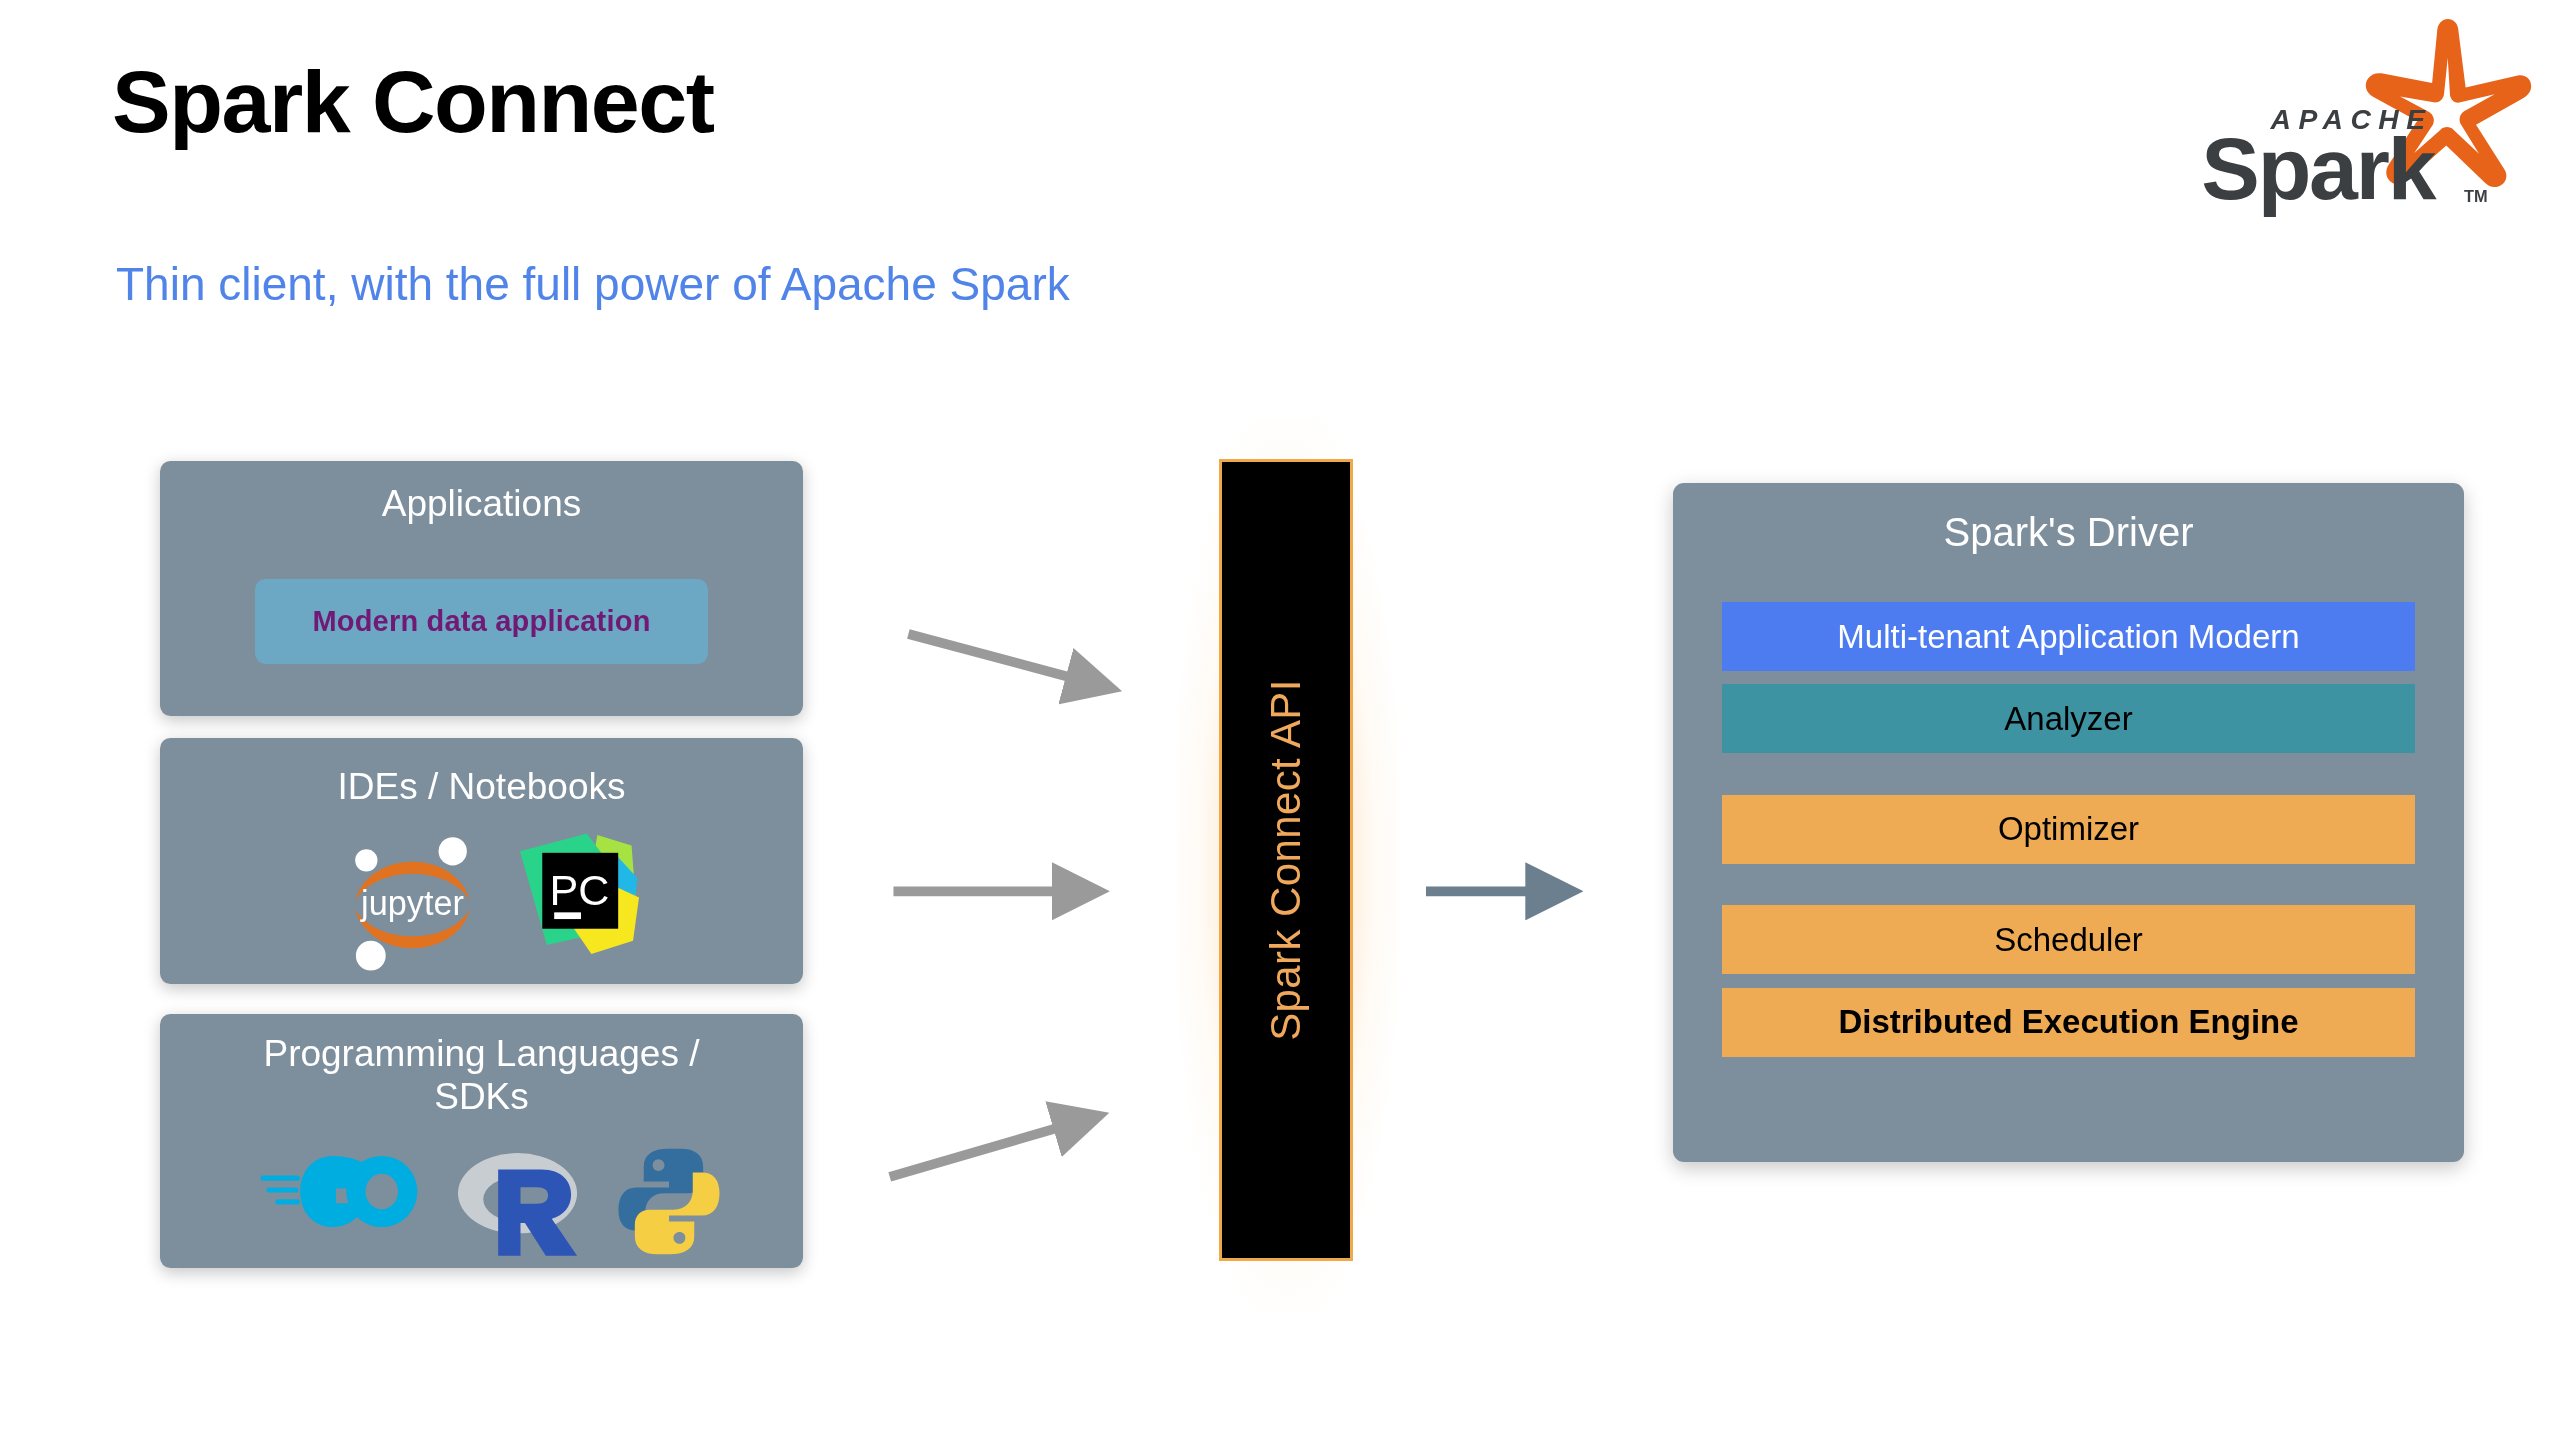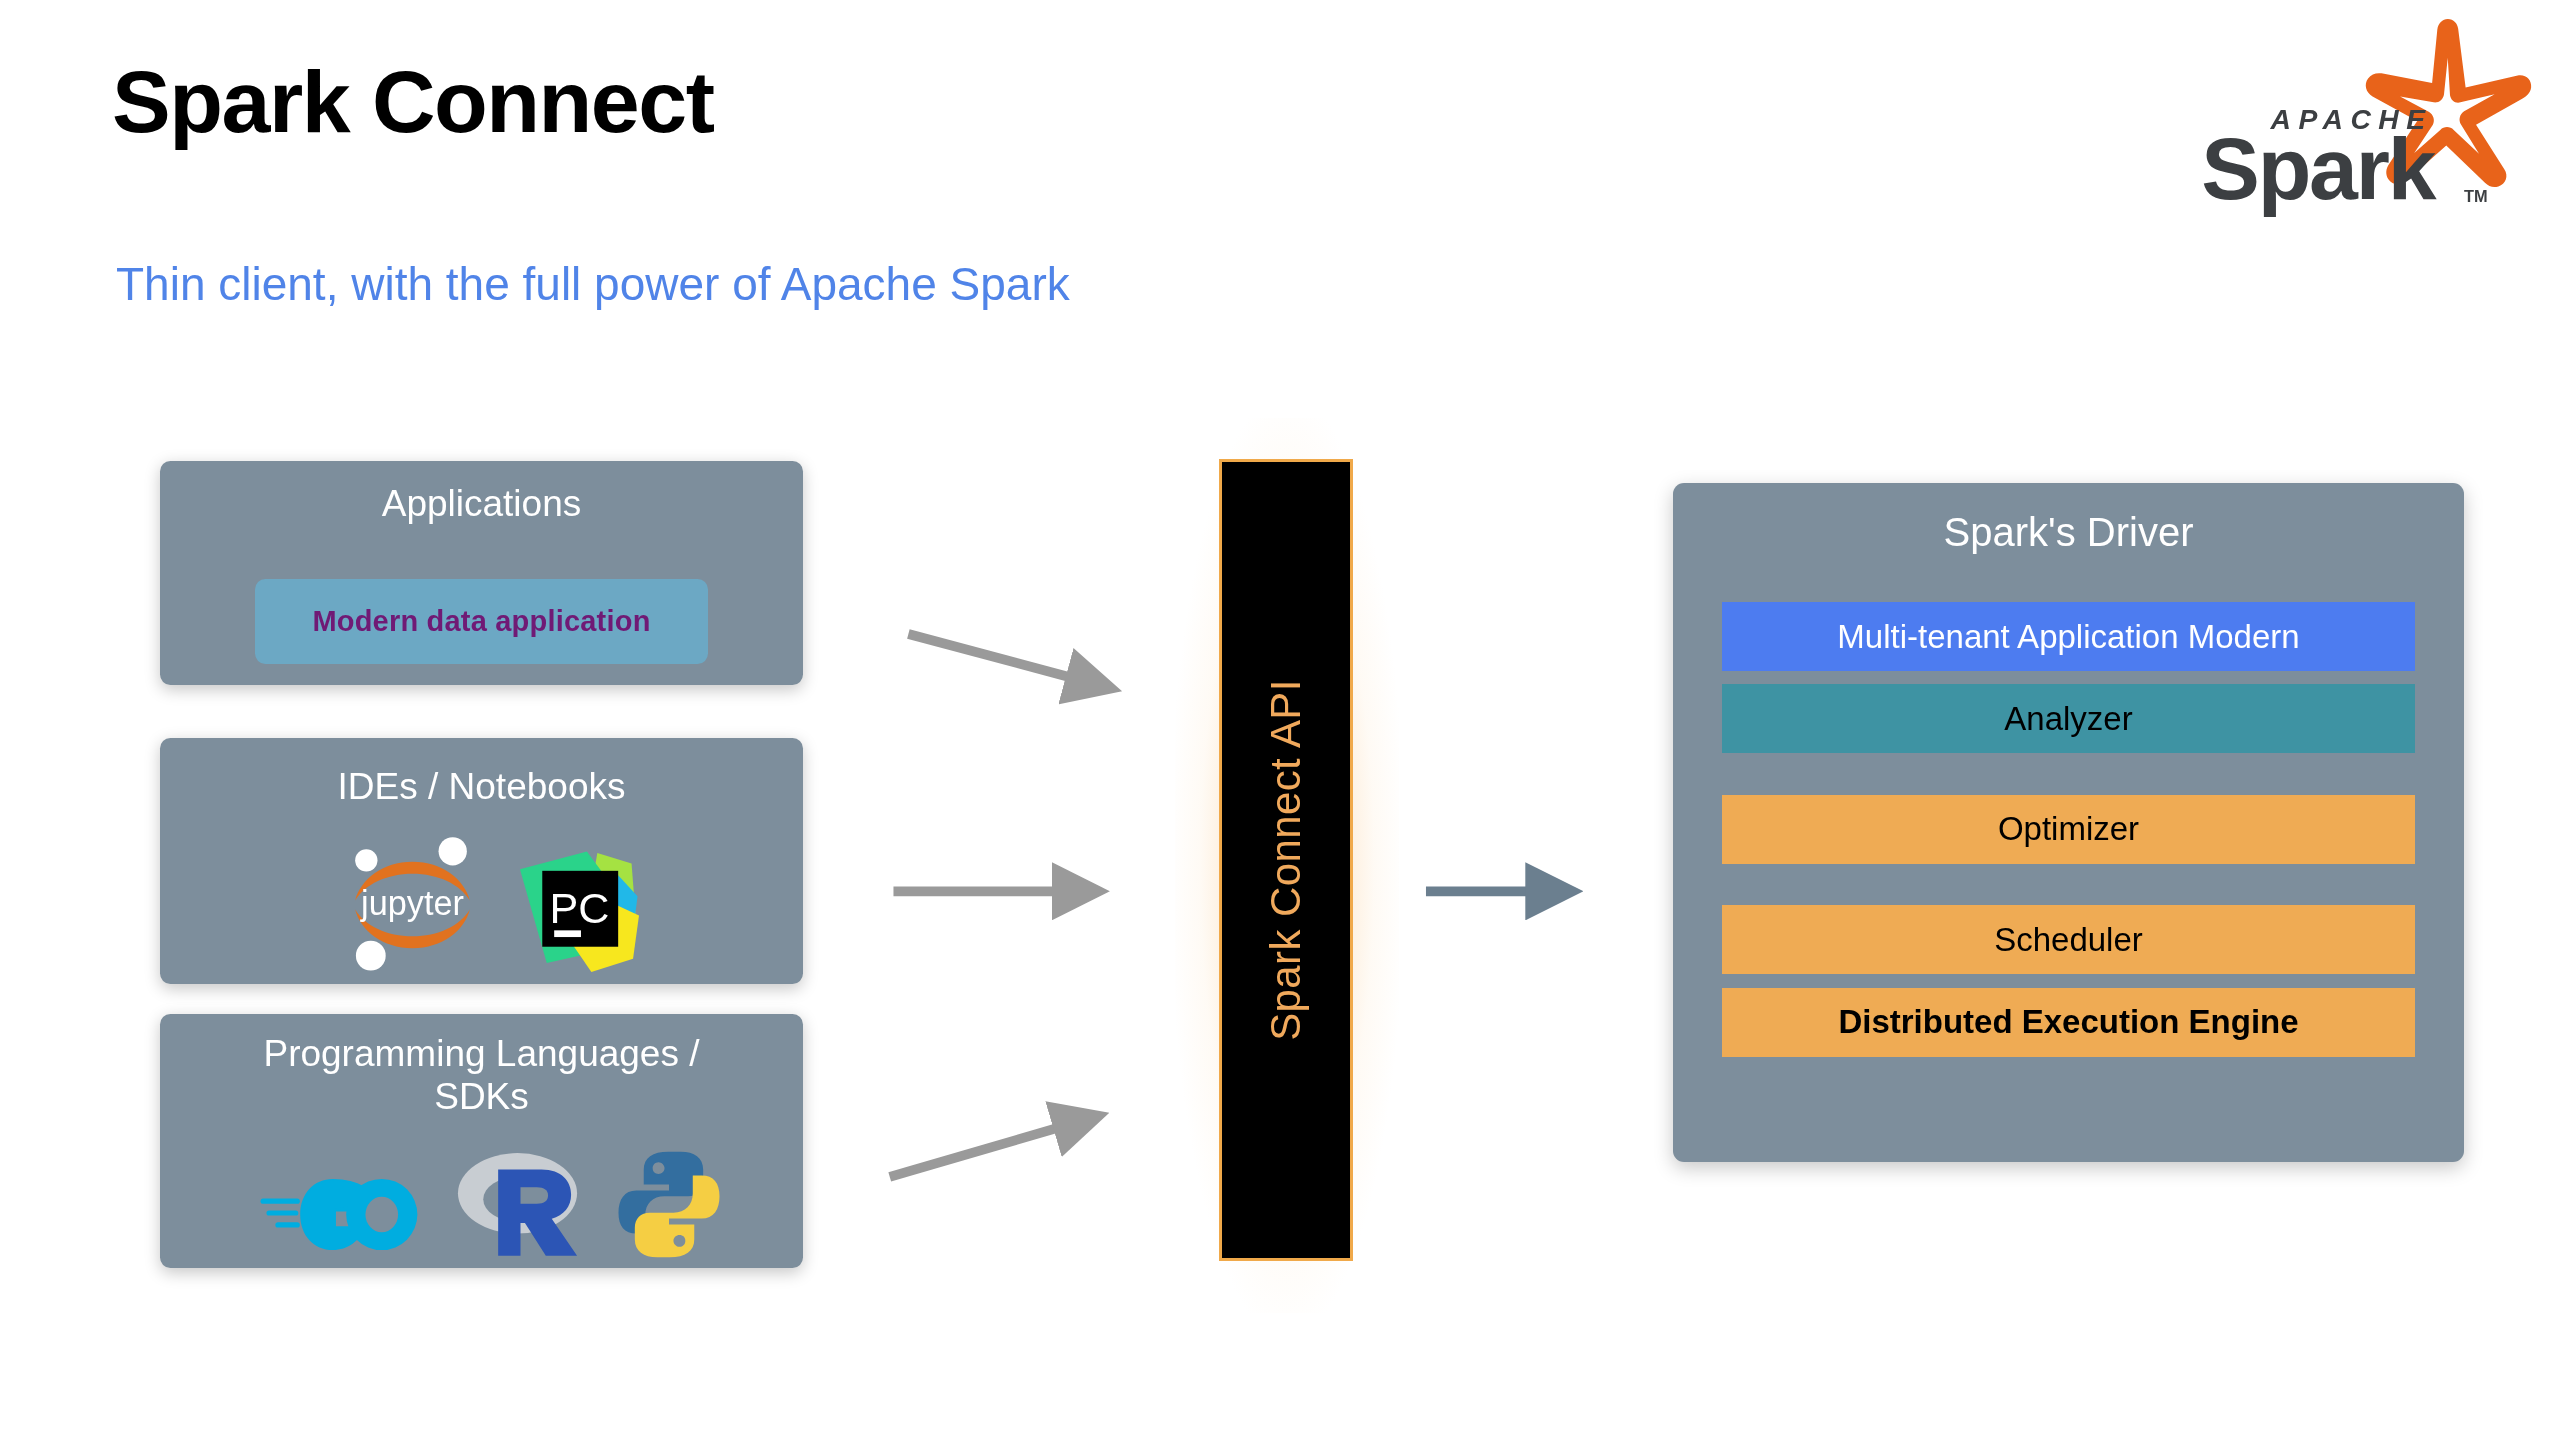--- a/index.html
+++ b/index.html
@@ -67,21 +67,21 @@
     left: 0; right: 0;
     text-align: center;
     color: #ffffff;
     font-size: 37px;
     font-weight: 400;
     line-height: 1.16;
   }
 
   #card-applications {
     left: 160px; top: 461px;
-    width: 643px; height: 224px;
+    width: 643px; height: 255px;
   }
   #card-applications .card-title { top: 22.4px; }
 
   #card-ides {
     left: 160px; top: 738px;
     width: 643px; height: 246px;
   }
   #card-ides .card-title { top: 16px; margin-top: 12px; }
 
   #card-langs {
@@ -106,21 +106,21 @@
     font-size: 29px;
     font-weight: 700;
     letter-spacing: 0.2px;
   }
 
   
   .logo-row {
     position: absolute;
     left: 16px; right: 0;
     display: flex;
-    align-items: flex-end;
+    align-items: flex-start;
     justify-content: center;
   }
   #ide-logo-row { top: 94px; gap: 30px; }
   #lang-logo-row { top: 133px; gap: 31px; }
 
   .jupyter-wrap { position: relative; width: 143px; height: 143px; }
   .pycharm-wrap { position: relative; width: 125px; height: 125px; }
   .go-wrap  { position: relative; width: 163px; height: 89px; }
   .r-wrap   { position: relative; width: 134px; height: 112px; }
   .py-wrap  { position: relative; width: 104px; height: 109px; }

